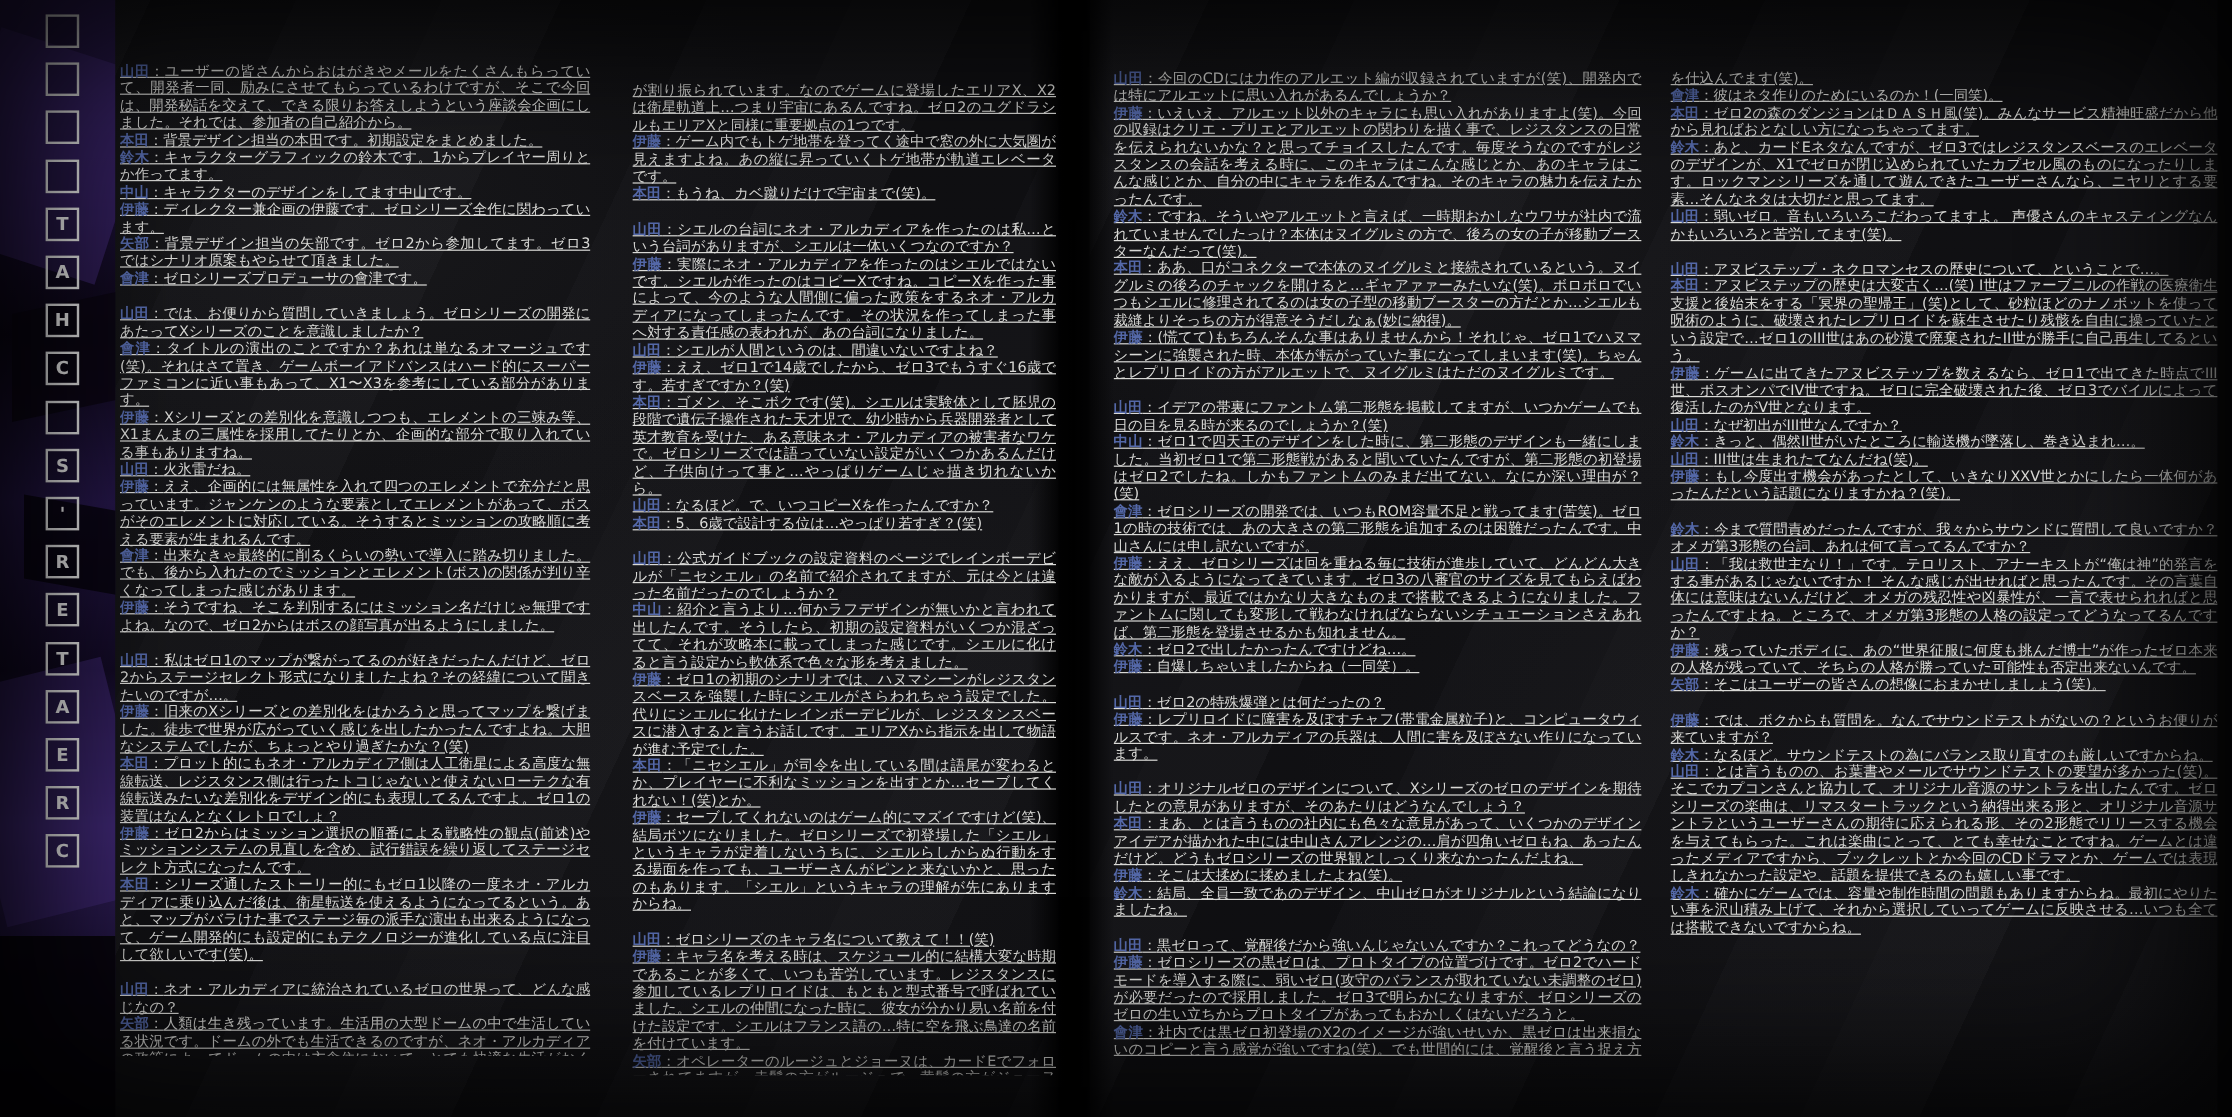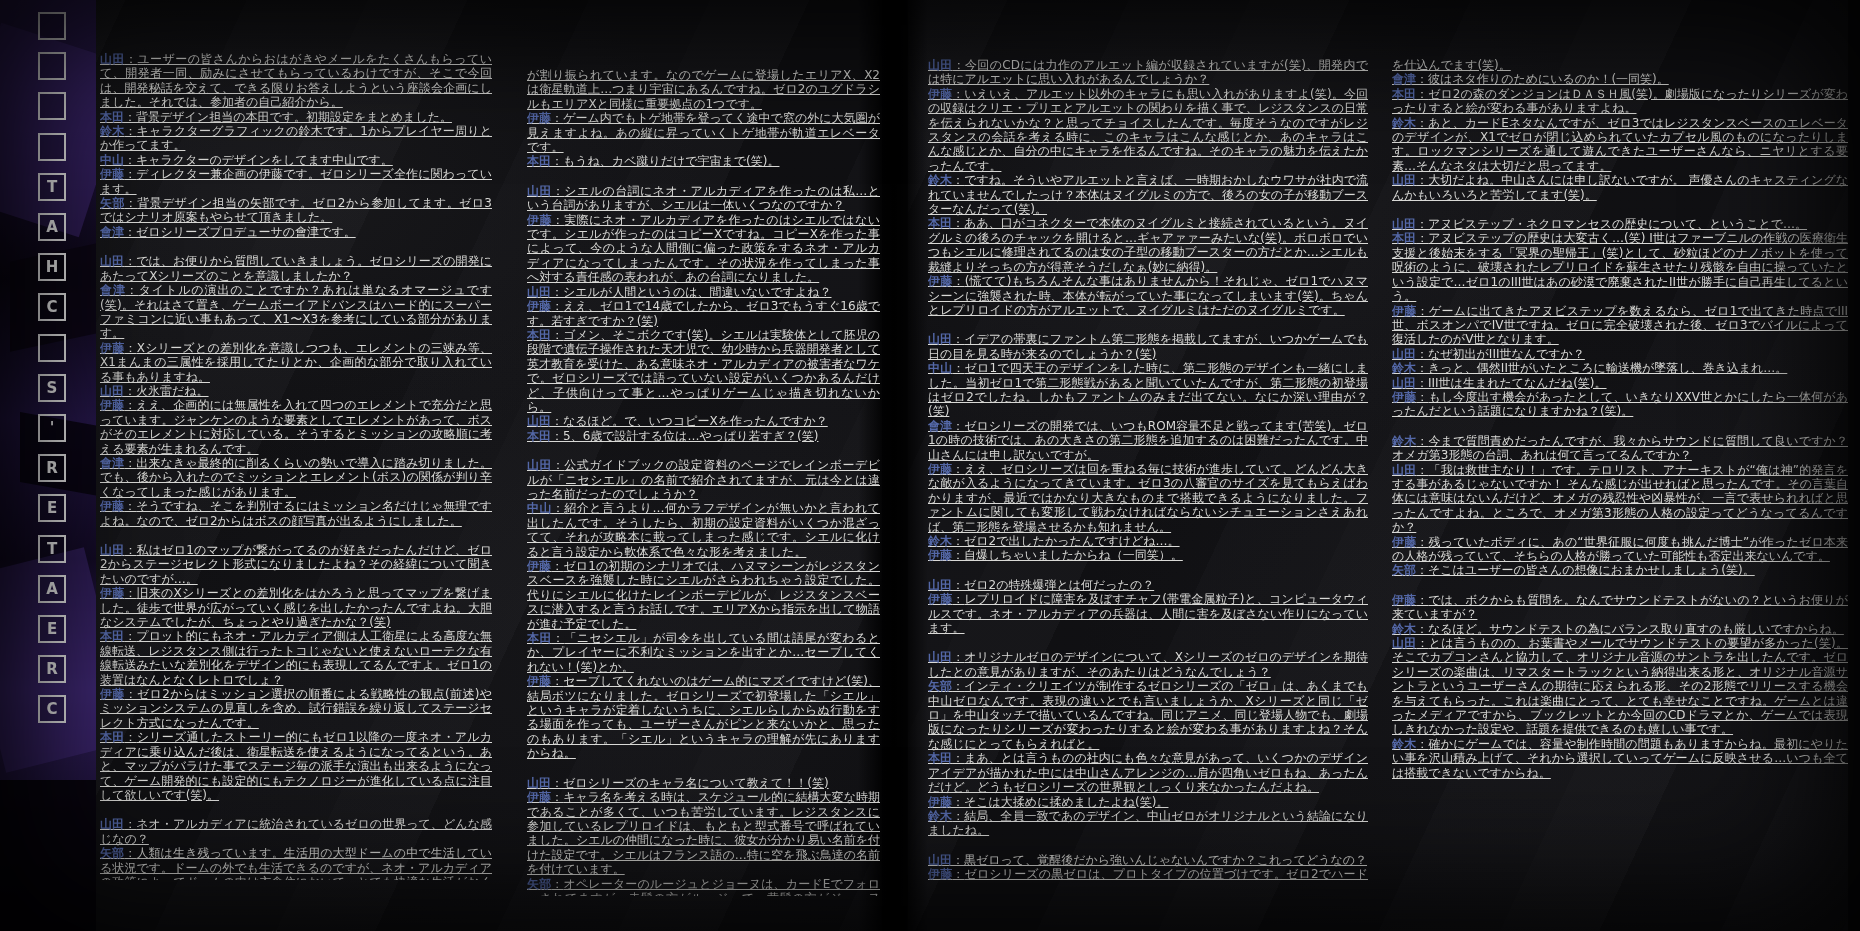--- a/index.html
+++ b/index.html
@@ -157,38 +157,37 @@
         <p class="para"><span class="spk">伊藤</span>：<span>ええ、ゼロシリーズは回を重ねる毎に技術が進歩していて、どんどん大きな敵が入るようになってきています。ゼロ3の八審官のサイズを見てもらえばわかりますが、最近ではかなり大きなものまで搭載できるようになりました。ファントムに関しても変形して戦わなければならないシチュエーションさえあれば、第二形態を登場させるかも知れません。</span></p>
         <p class="para"><span class="spk">鈴木</span>：<span>ゼロ2で出したかったんですけどね…。</span></p>
         <p class="para"><span class="spk">伊藤</span>：<span>自爆しちゃいましたからね（一同笑）。</span></p>
       </div>
       <div class="group">
         <p class="para"><span class="spk">山田</span>：<span>ゼロ2の特殊爆弾とは何だったの？</span></p>
         <p class="para"><span class="spk">伊藤</span>：<span>レプリロイドに障害を及ぼすチャフ(帯電金属粒子)と、コンピュータウィルスです。ネオ・アルカディアの兵器は、人間に害を及ぼさない作りになっています。</span></p>
       </div>
       <div class="group">
         <p class="para"><span class="spk">山田</span>：<span>オリジナルゼロのデザインについて、Xシリーズのゼロのデザインを期待したとの意見がありますが、そのあたりはどうなんでしょう？</span></p>
-        <p class="para"><span class="spk">矢部</span>：<span>インティ・クリエイツが制作するゼロシリーズの「ゼロ」は、あくまでも中山ゼロなんです。表現の違いとでも言いましょうか、Xシリーズと同じ「ゼロ」を中山タッチで描いているんですね。同じアニメ、同じ登場人物でも、劇場版になったりシリーズが変わったりすると絵が変わる事がありますよね？そんな感じにとってもらえればと。</span></p>
         <p class="para"><span class="spk">本田</span>：<span>まあ、とは言うものの社内にも色々な意見があって、いくつかのデザインアイデアが描かれた中には中山さんアレンジの…肩が四角いゼロもね、あったんだけど。どうもゼロシリーズの世界観としっくり来なかったんだよね。</span></p>
         <p class="para"><span class="spk">伊藤</span>：<span>そこは大揉めに揉めましたよね(笑)。</span></p>
         <p class="para"><span class="spk">鈴木</span>：<span>結局、全員一致であのデザイン、中山ゼロがオリジナルという結論になりましたね。</span></p>
       </div>
       <div class="group">
         <p class="para"><span class="spk">山田</span>：<span>黒ゼロって、覚醒後だから強いんじゃないんですか？これってどうなの？</span></p>
         <p class="para"><span class="spk">伊藤</span>：<span>ゼロシリーズの黒ゼロは、プロトタイプの位置づけです。ゼロ2でハードモードを導入する際に、弱いゼロ(攻守のバランスが取れていない未調整のゼロ)が必要だったので採用しました。ゼロ3で明らかになりますが、ゼロシリーズのゼロの生い立ちからプロトタイプがあってもおかしくはないだろうと。</span></p>
         <p class="para"><span class="spk">會津</span>：<span>社内では黒ゼロ初登場のX2のイメージが強いせいか、黒ゼロは出来損ないのコピーと言う感覚が強いですね(笑)。でも世間的には、覚醒後と言う捉え方が主流なのは勉強になりました。</span></p>
       </div>
     </div>
   <div class="col" id="col-3">
       <div class="group">
         <p class="para"><span>を仕込んでます(笑)。</span></p>
         <p class="para"><span class="spk">會津</span>：<span>彼はネタ作りのためにいるのか！(一同笑)。</span></p>
-        <p class="para"><span class="spk">本田</span>：<span>ゼロ2の森のダンジョンはＤＡＳＨ風(笑)。劇場版になったりシリーズが変わったりすると絵が変わる事がありますよね。</span></p>
+        <p class="para"><span class="spk">本田</span>：<span>ゼロ2の森のダンジョンはＤＡＳＨ風(笑)。みんなサービス精神旺盛だから他から見ればおとなしい方になっちゃってます。</span></p>
         <p class="para"><span class="spk">鈴木</span>：<span>あと、カードEネタなんですが、ゼロ3ではレジスタンスベースのエレベータのデザインが、X1でゼロが閉じ込められていたカプセル風のものになったりします。ロックマンシリーズを通して遊んできたユーザーさんなら、ニヤリとする要素…そんなネタは大切だと思ってます。</span></p>
-        <p class="para"><span class="spk">山田</span>：<span>大切だよね。中山さんには申し訳ないですが。 声優さんのキャスティングなんかもいろいろと苦労してます(笑)。</span></p>
+        <p class="para"><span class="spk">山田</span>：<span>弱いゼロ。音もいろいろこだわってますよ。 声優さんのキャスティングなんかもいろいろと苦労してます(笑)。</span></p>
       </div>
       <div class="group">
         <p class="para"><span class="spk">山田</span>：<span>アヌビステップ・ネクロマンセスの歴史について、ということで…。</span></p>
         <p class="para"><span class="spk">本田</span>：<span>アヌビステップの歴史は大変古く…(笑) I世はファーブニルの作戦の医療衛生支援と後始末をする「冥界の聖帰王」(笑)として、砂粒ほどのナノボットを使って呪術のように、破壊されたレプリロイドを蘇生させたり残骸を自由に操っていたという設定で…ゼロ1のIII世はあの砂漠で廃棄されたII世が勝手に自己再生してるという。</span></p>
         <p class="para"><span class="spk">伊藤</span>：<span>ゲームに出てきたアヌビステップを数えるなら、ゼロ1で出てきた時点でIII世、ボスオンパでIV世ですね。ゼロに完全破壊された後、ゼロ3でバイルによって復活したのがV世となります。</span></p>
         <p class="para"><span class="spk">山田</span>：<span>なぜ初出がIII世なんですか？</span></p>
         <p class="para"><span class="spk">鈴木</span>：<span>きっと、偶然II世がいたところに輸送機が墜落し、巻き込まれ…。</span></p>
         <p class="para"><span class="spk">山田</span>：<span>III世は生まれたてなんだね(笑)。</span></p>
         <p class="para"><span class="spk">伊藤</span>：<span>もし今度出す機会があったとして、いきなりXXV世とかにしたら一体何があったんだという話題になりますかね？(笑)。</span></p>
       </div>

